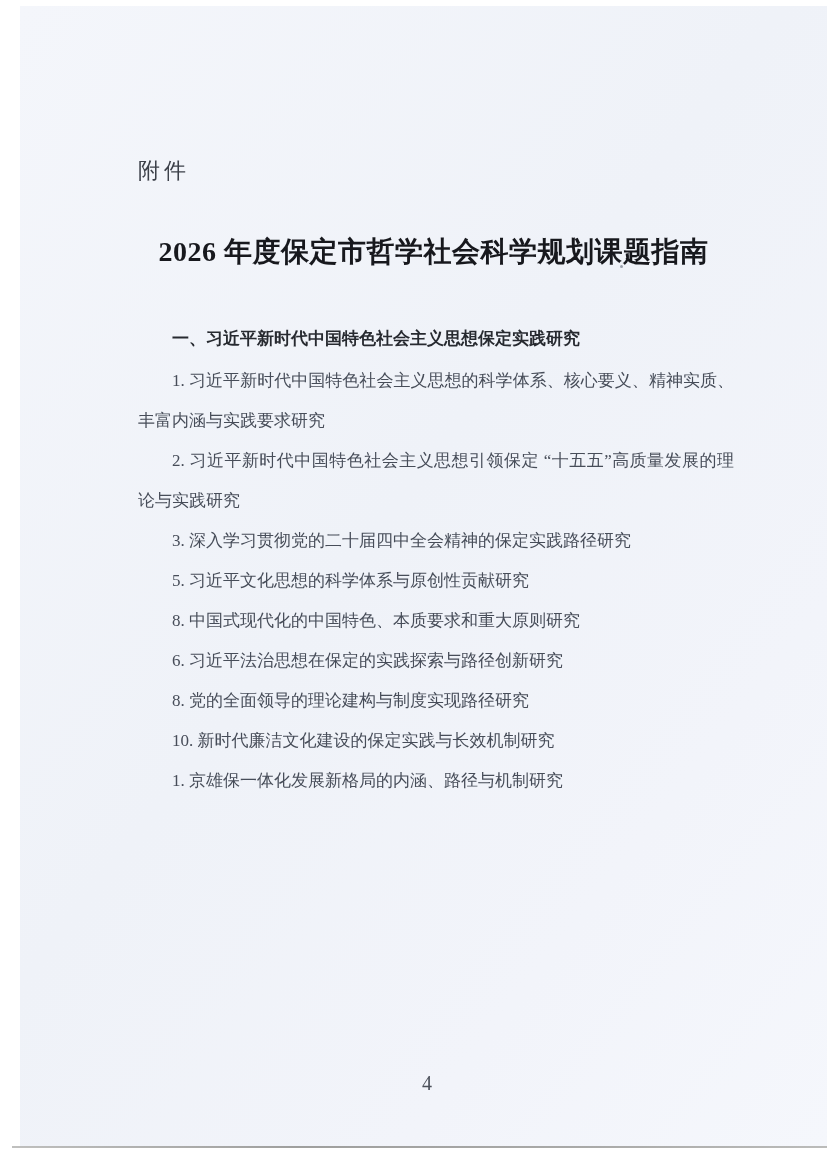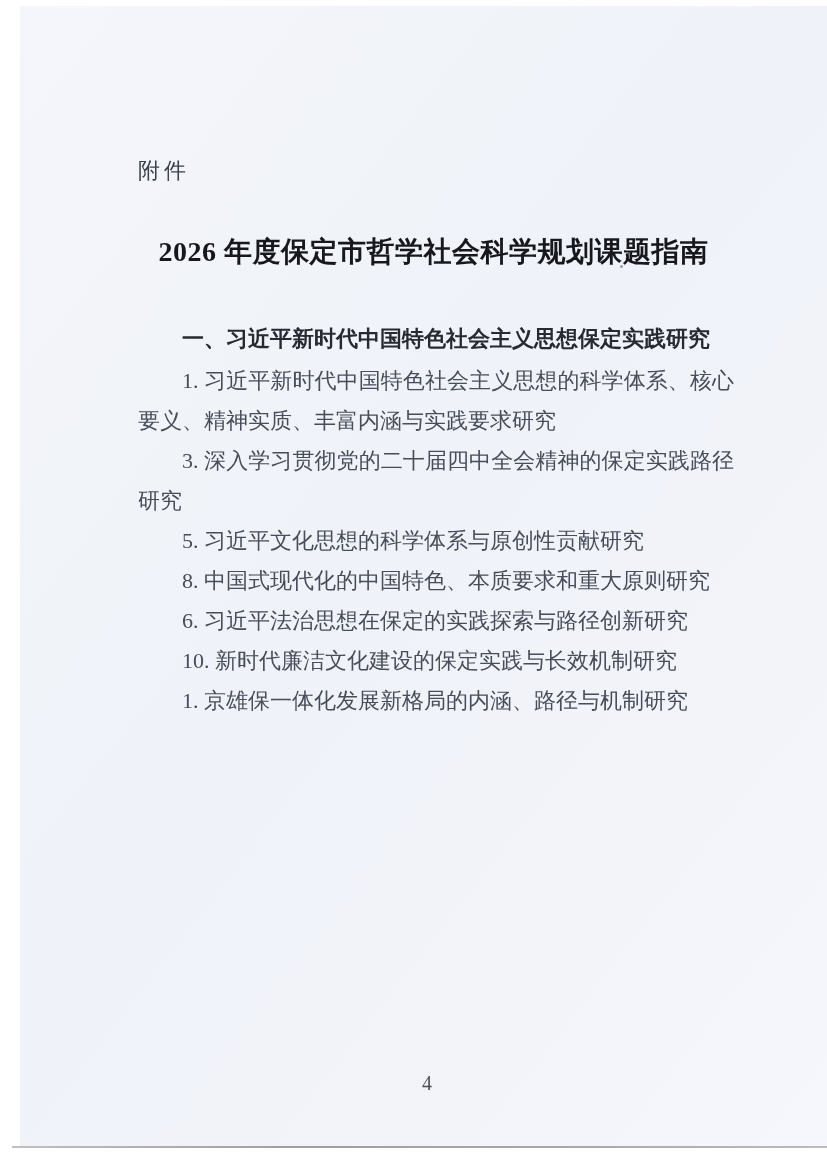--- a/index.html
+++ b/index.html
@@ -44,21 +44,21 @@
     font-weight: bold;
     letter-spacing: 0.5px;
     color: #17181d;
     font-family: "Liberation Serif", serif;
   }
   .body-text {
     position: absolute;
     left: 118px;
     top: 310px;
     width: 596px;
-    font-size: 22px;
+    font-size: 17px;
     line-height: 40px;
     color: #474d59;
     text-align: justify;
   }
   .body-text p {
     text-indent: 2em;
     margin: 0;
   }
   .section-heading {
     font-family: "Liberation Sans", sans-serif;
@@ -103,24 +103,26 @@
 
     <div class="attachment">附件</div>
 
     <div class="doc-title">2026 年度保定市哲学社会科学规划课题指南</div>
 
     <div class="scan-speck"></div>
 
     <div class="body-text">
       <p class="section-heading">一、习近平新时代中国特色社会主义思想保定实践研究</p>
       <p class="doc-item">1. 习近平新时代中国特色社会主义思想的科学体系、核心要义、精神实质、丰富内涵与实践要求研究</p>
+      <p class="doc-item">2. 习近平新时代中国特色社会主义思想引领保定 “十五五”高质量发展的理论与实践研究</p>
       <p class="doc-item">3. 深入学习贯彻党的二十届四中全会精神的保定实践路径研究</p>
       <p class="doc-item">5. 习近平文化思想的科学体系与原创性贡献研究</p>
       <p class="doc-item">8. 中国式现代化的中国特色、本质要求和重大原则研究</p>
       <p class="doc-item">6. 习近平法治思想在保定的实践探索与路径创新研究</p>
+      <p class="doc-item">8. 党的全面领导的理论建构与制度实现路径研究</p>
       <p class="doc-item">10. 新时代廉洁文化建设的保定实践与长效机制研究</p>
 
       <p class="doc-item">1. 京雄保一体化发展新格局的内涵、路径与机制研究</p>
     </div>
 
     <div class="page-number">4</div>
   </div>
 
   <div class="page-bottom-edge"></div>
 </div>

